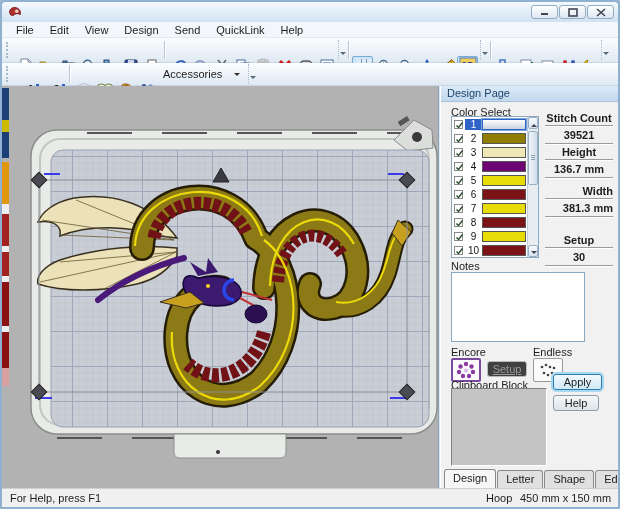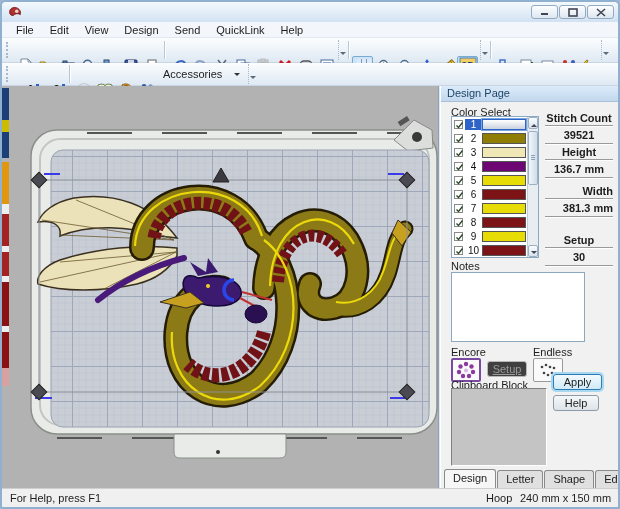--- a/index.html
+++ b/index.html
@@ -648,16 +648,16 @@
           <div class="tab">Shape</div>
           <div class="tab">Edit</div>
         </div>
 
     </div>
   </div>
 
   <div class="statusbar">
     <span class="left">For Help, press F1</span>
     <span class="hoopl">Hoop</span>
-    <span class="hoopv">240 mm x 150 mm</span>
+    <span class="hoopv">450 mm x 150 mm</span>
   </div>
 
 </div>
 
 </body></html>

